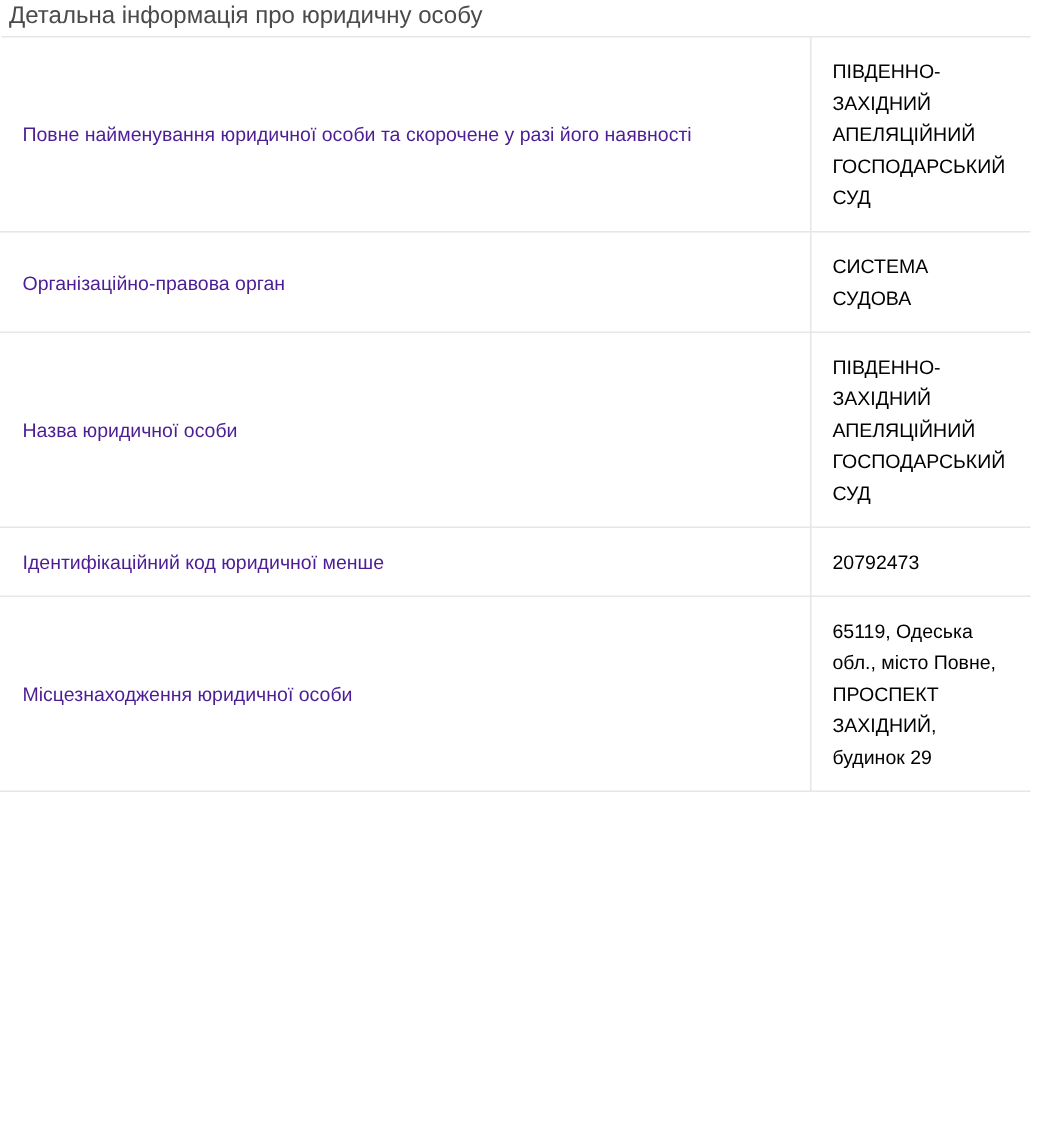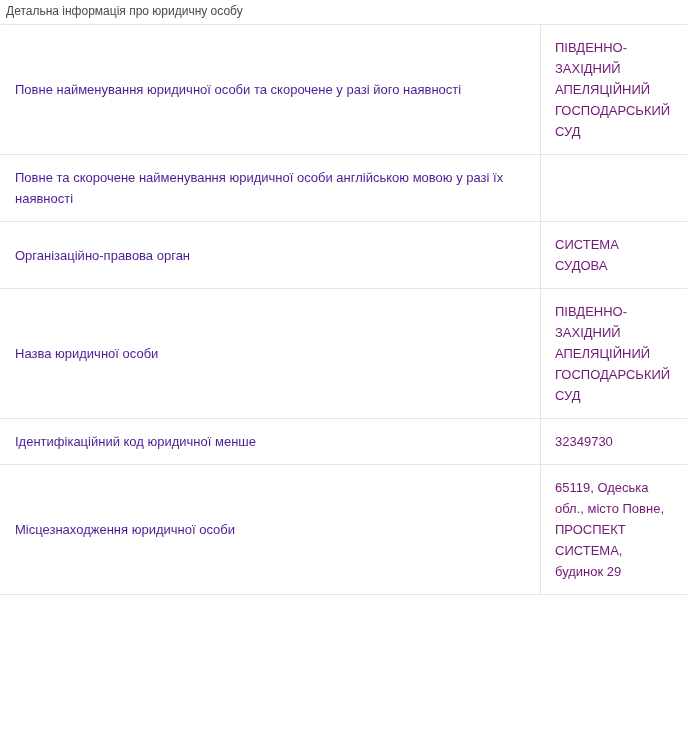--- a/index.html
+++ b/index.html
@@ -13,21 +13,21 @@
     font-family: "Liberation Sans", sans-serif;
     color: #555555;
     overflow: hidden;
   }
   .page {
     width: 696px;
     box-sizing: border-box;
     padding: 0;
   }
   .page-title {
-    font-size: 12px;
+    font-size: 16px;
     color: #4a4a4a;
     padding: 4px 6px 6px 6px;
     line-height: 14px;
     font-family: "Liberation Sans", sans-serif;
   }
   table.info-table {
     border-collapse: collapse;
     width: 686px;
     margin-left: 0px;
     table-layout: fixed;
@@ -44,21 +44,21 @@
     padding: 12px 14px;
     box-sizing: border-box;
   }
   table.info-table td.label-cell {
     width: 540px;
     border-right: 1px solid #e4e6e8;
     border-left: 1px solid #ffffff;
   }
   table.info-table td.value-cell {
     width: 146px;
-    color: #701a75;
+    color: #000000;
     vertical-align: middle;
   }
   .value-lines span {
     display: block;
   }
 </style>
 </head>
 <body>
 
 <div class="page">
@@ -74,26 +74,20 @@
           <div class="value-lines">
             <span>ПІВДЕННО-</span>
             <span>ЗАХІДНИЙ</span>
             <span>АПЕЛЯЦІЙНИЙ</span>
             <span>ГОСПОДАРСЬКИЙ</span>
             <span>СУД</span>
           </div>
         </td>
       </tr>
 
-      <tr>
-        <td class="label-cell">Повне та скорочене найменування юридичної особи англійською мовою у разі їх наявності</td>
-        <td class="value-cell">
-          <div class="value-lines"></div>
-        </td>
-      </tr>
 
       <tr>
         <td class="label-cell">Організаційно-правова орган</td>
         <td class="value-cell">
           <div class="value-lines">
             <span>СИСТЕМА</span>
             <span>СУДОВА</span>
           </div>
         </td>
       </tr>
@@ -108,34 +102,34 @@
             <span>ГОСПОДАРСЬКИЙ</span>
             <span>СУД</span>
           </div>
         </td>
       </tr>
 
       <tr>
         <td class="label-cell">Ідентифікаційний код юридичної менше</td>
         <td class="value-cell">
           <div class="value-lines">
-            <span>32349730</span>
+            <span>20792473</span>
           </div>
         </td>
       </tr>
 
 
       <tr>
         <td class="label-cell">Місцезнаходження юридичної особи</td>
         <td class="value-cell">
           <div class="value-lines">
             <span>65119, Одеська</span>
             <span>обл., місто Повне,</span>
             <span>ПРОСПЕКТ</span>
-            <span>СИСТЕМА,</span>
+            <span>ЗАХІДНИЙ,</span>
             <span>будинок 29</span>
           </div>
         </td>
       </tr>
 
     </tbody>
   </table>
 
 </div>
 

